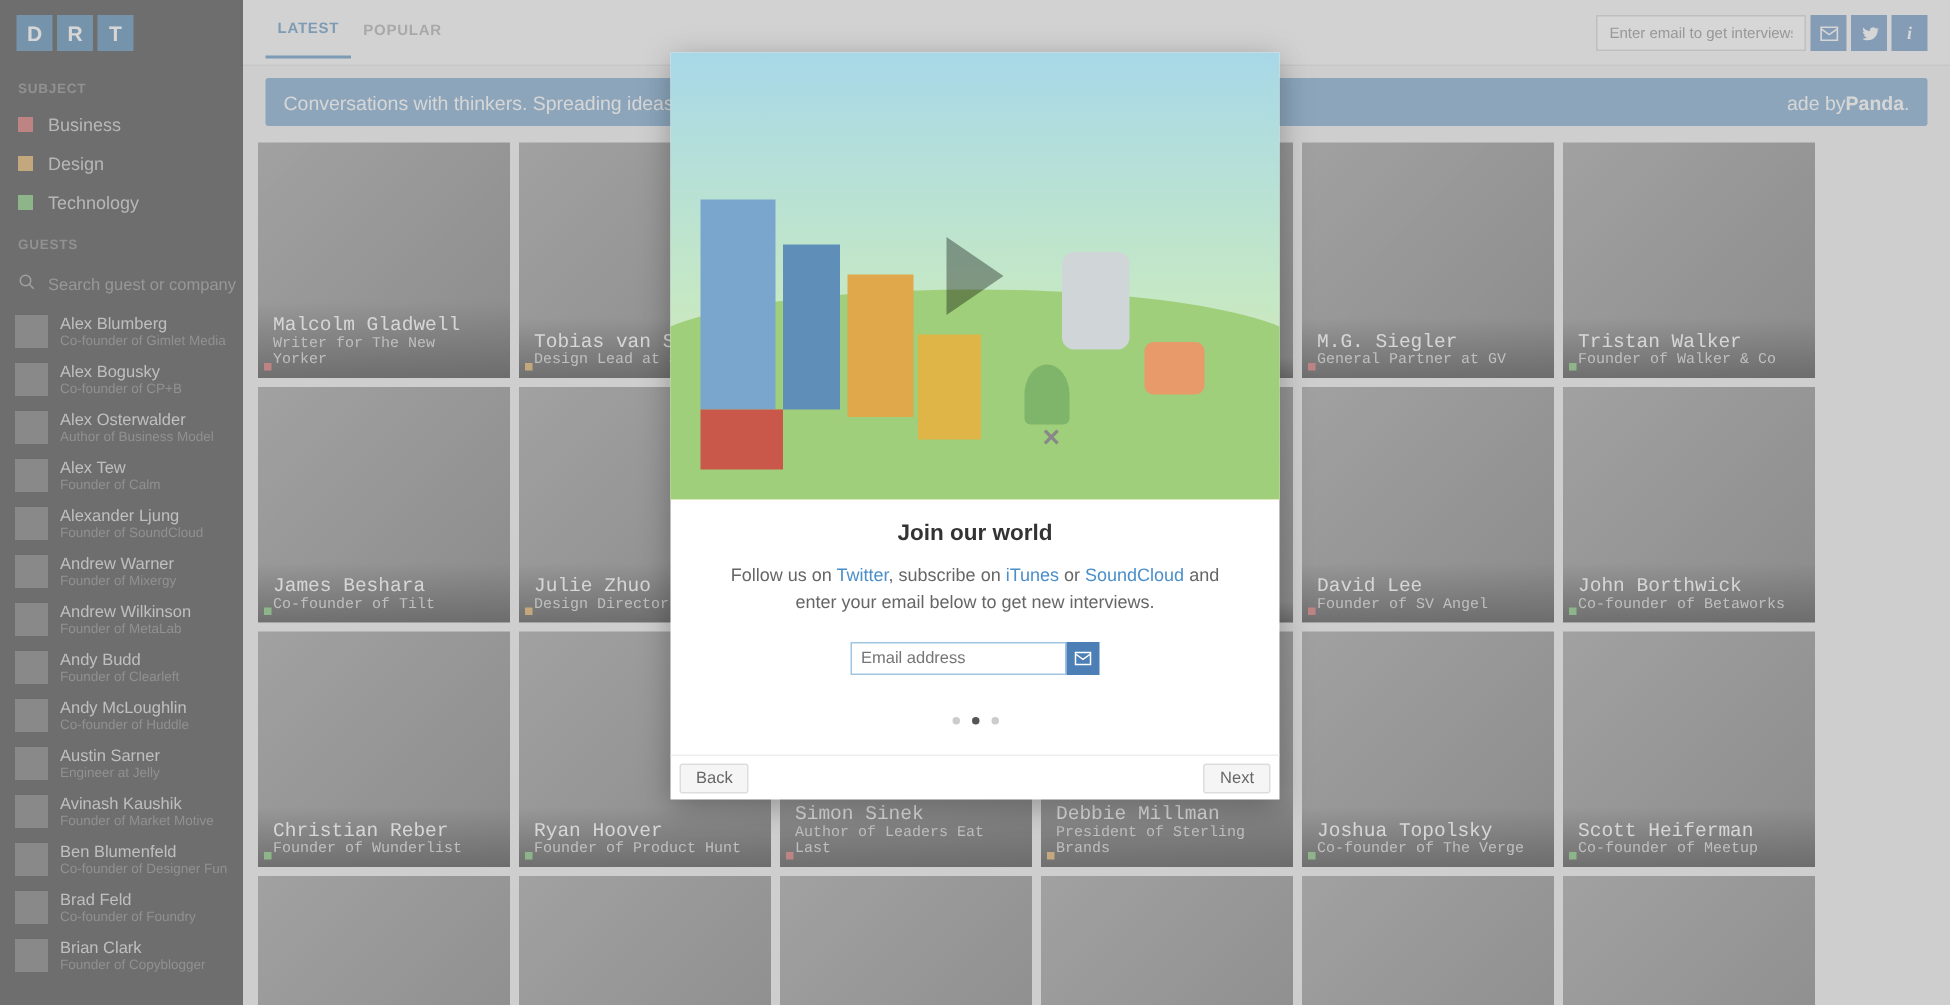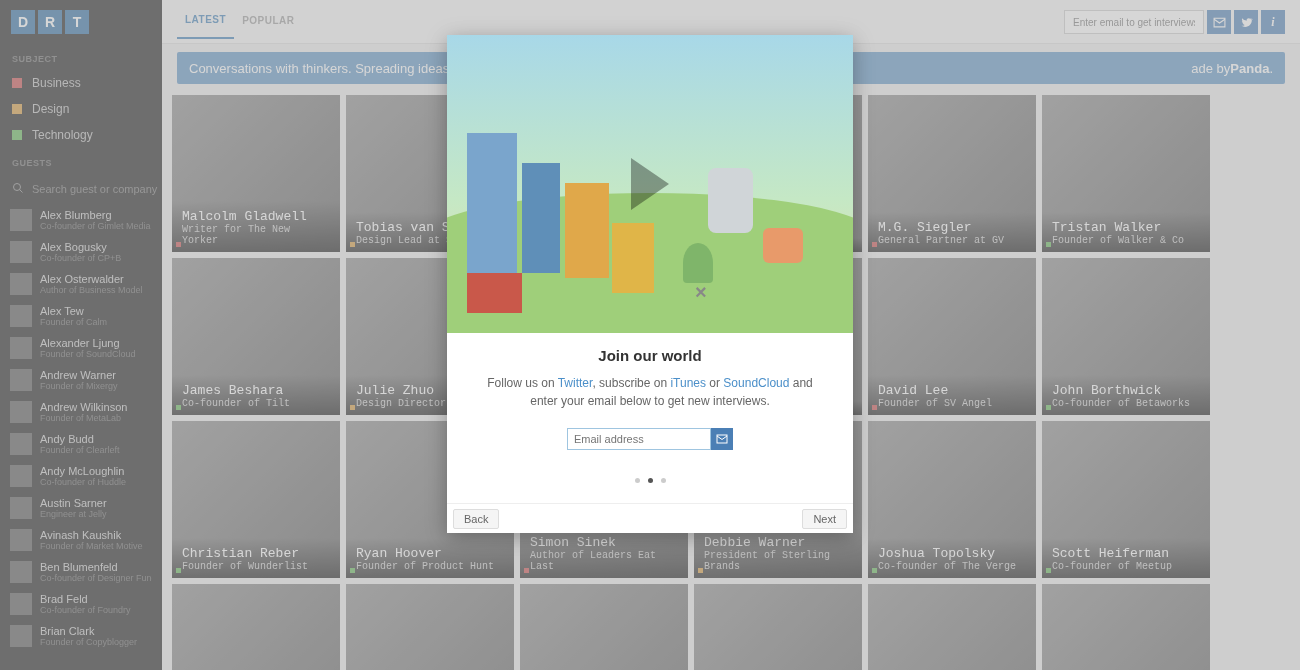--- a/index.html
+++ b/index.html
@@ -330,21 +330,21 @@
         </div>
         <div class="card">
           <div class="card-overlay">
             <div class="card-name">Simon Sinek</div>
             <div class="card-role">Author of Leaders Eat Last</div>
           </div>
           <div class="card-dot" style="background:#c94b4b"></div>
         </div>
         <div class="card">
           <div class="card-overlay">
-            <div class="card-name">Debbie Warner</div>
+            <div class="card-name">Debbie Millman</div>
             <div class="card-role">President of Sterling Brands</div>
           </div>
           <div class="card-dot" style="background:#d89a3a"></div>
         </div>
         <div class="card">
           <div class="card-overlay">
             <div class="card-name">Joshua Topolsky</div>
             <div class="card-role">Co-founder of The Verge</div>
           </div>
           <div class="card-dot" style="background:#5fb556"></div>

